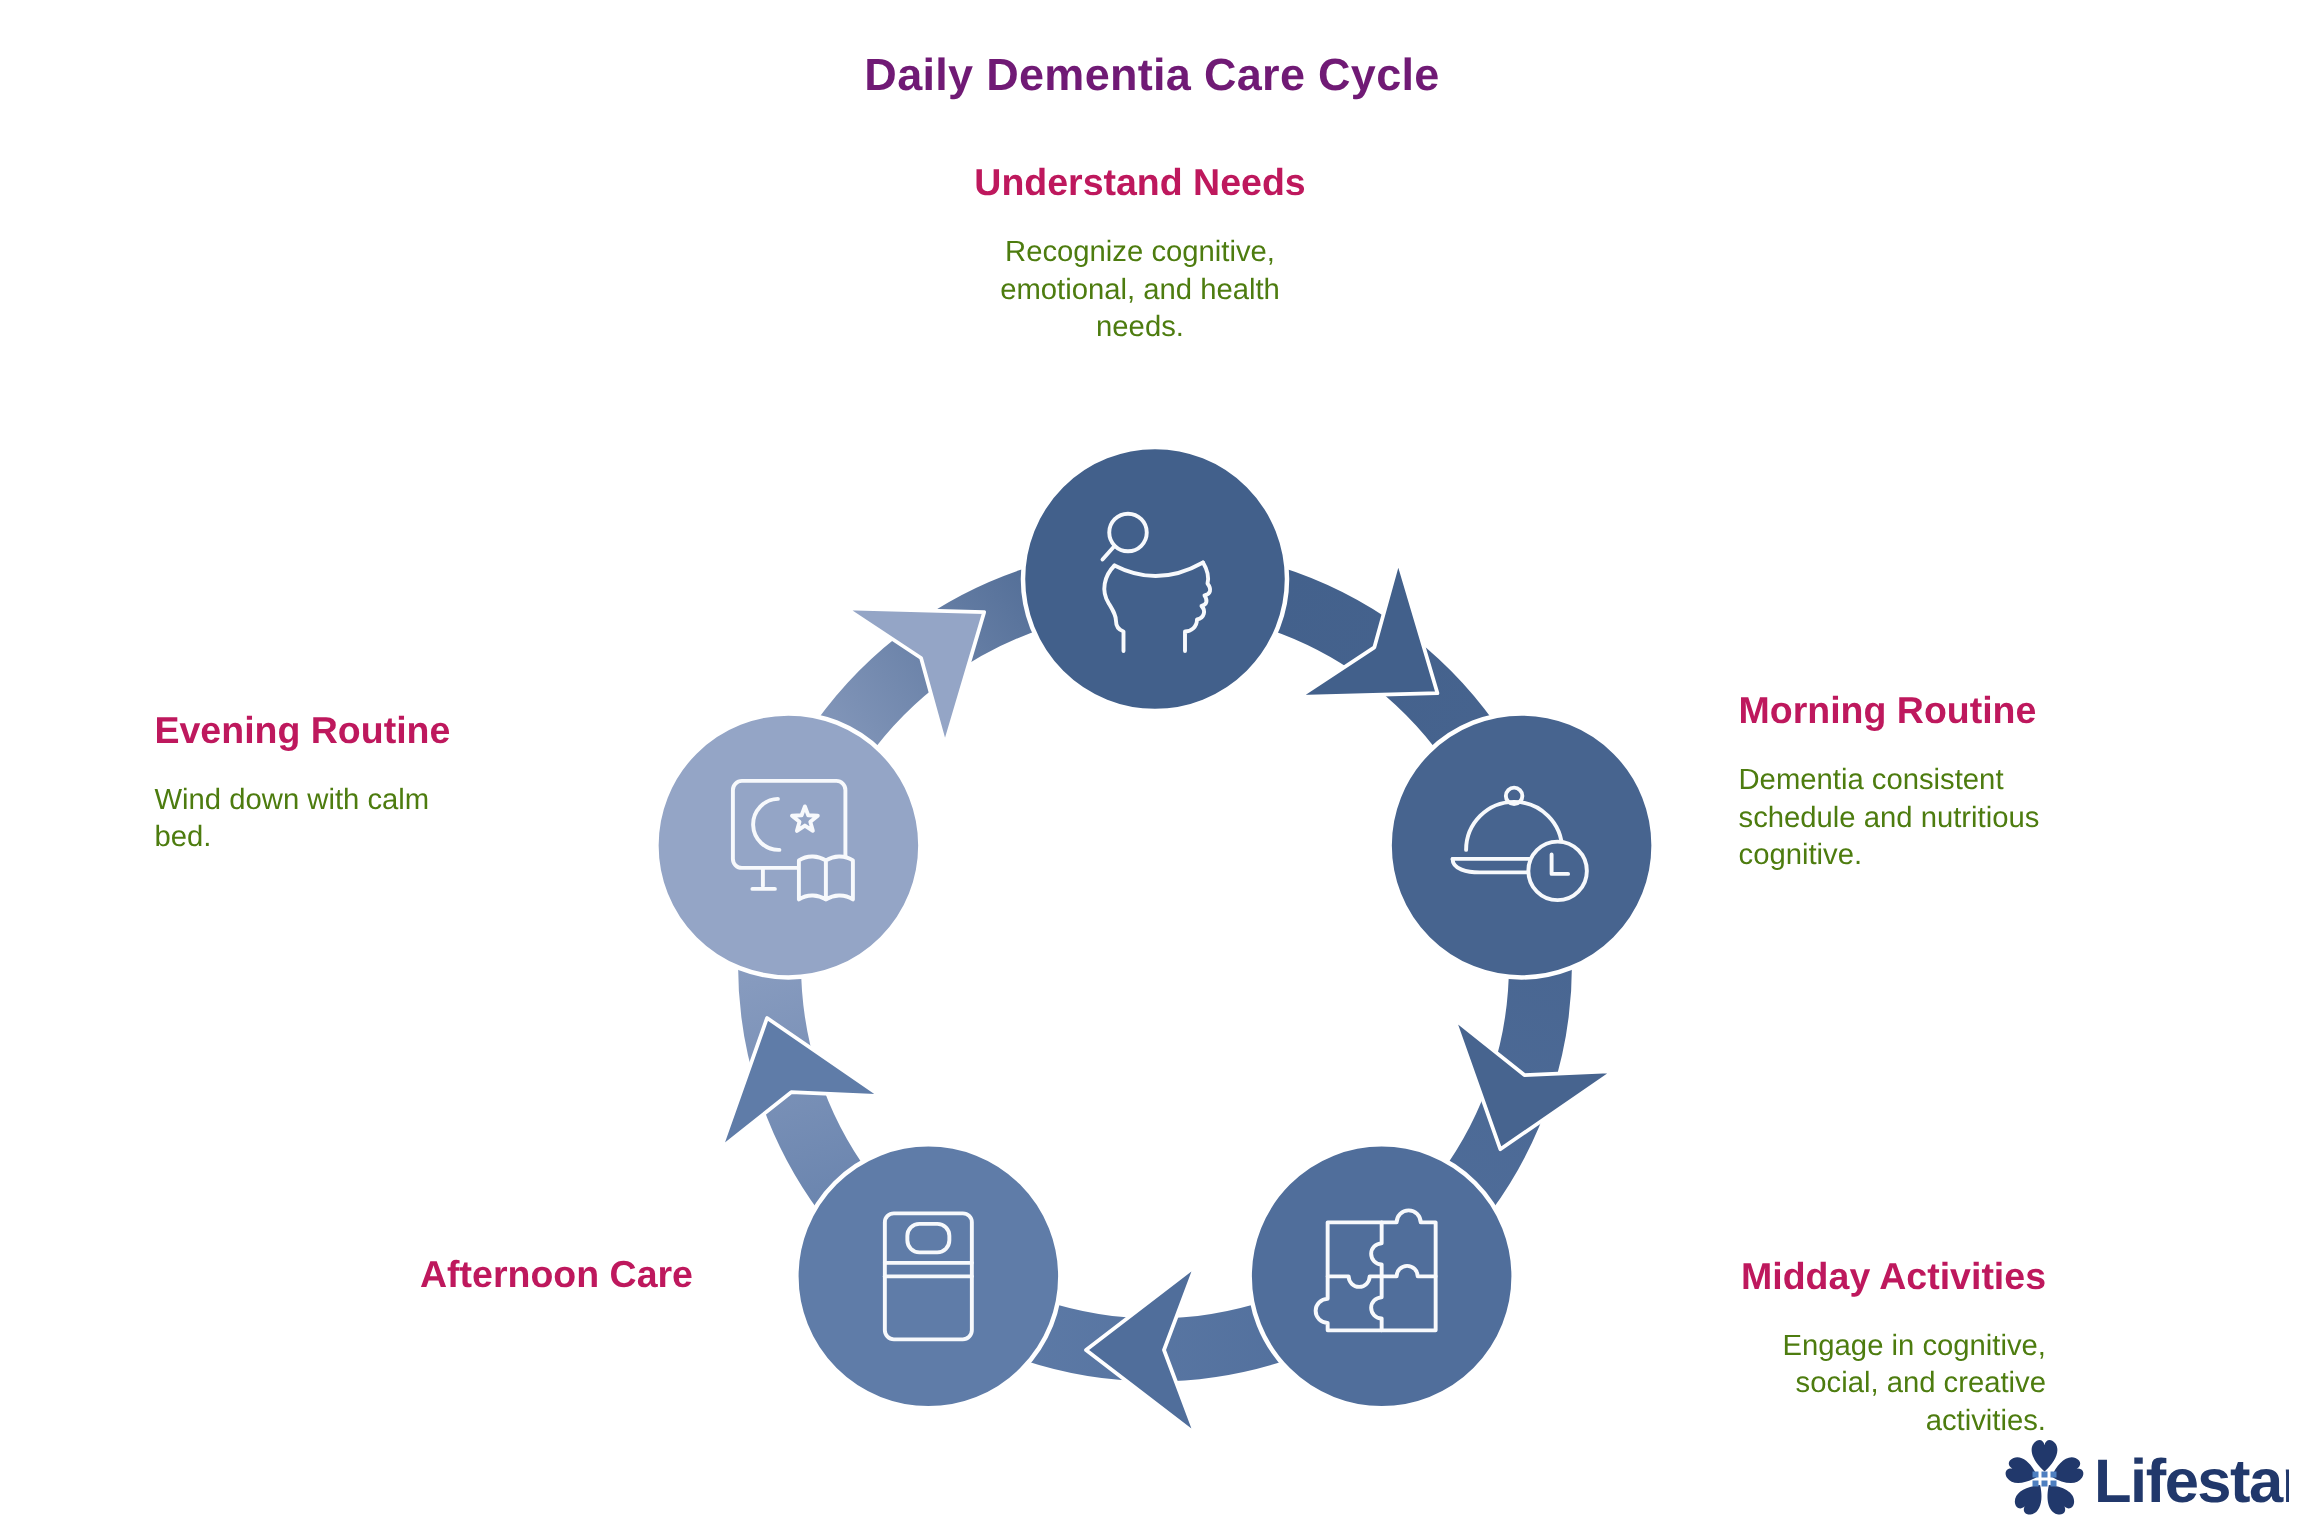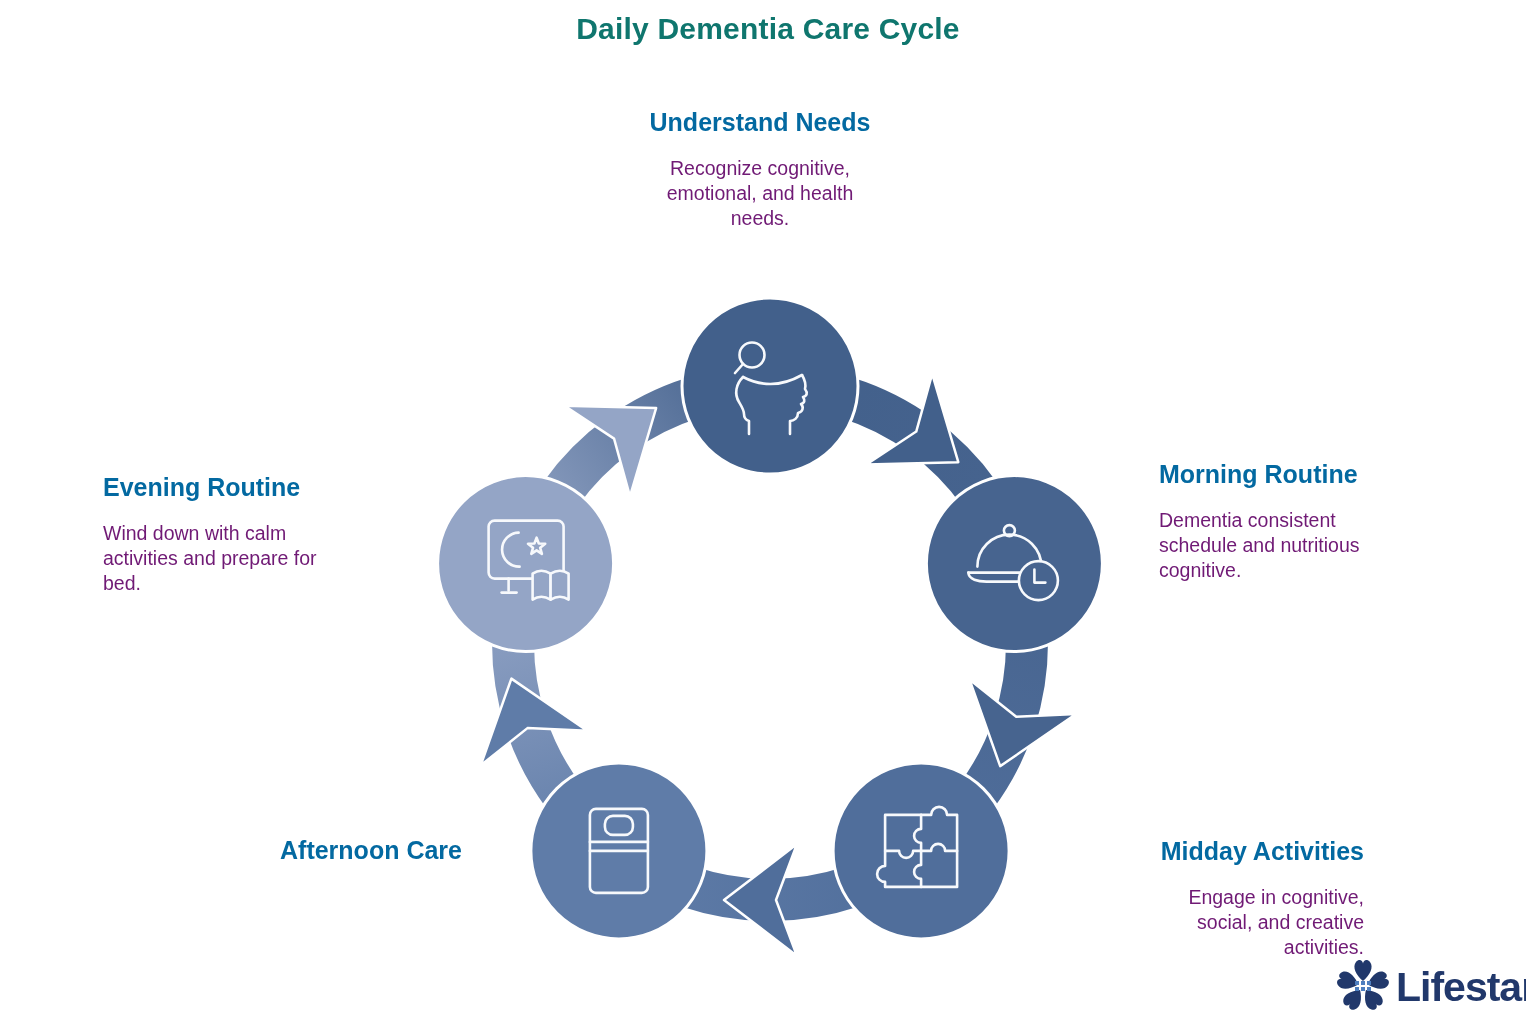--- a/index.html
+++ b/index.html
@@ -1,23 +1,23 @@
 <!DOCTYPE html>
 <html><head>
 <meta charset="utf-8">
 <style>
   html,body{margin:0;padding:0;background:#ffffff;}
   body{width:1536px;height:1024px;position:relative;overflow:hidden;
        font-family:"Liberation Sans", sans-serif;}
   .stage{position:absolute;inset:0;}
-  .title{position:absolute;left:0;top:12px;width:1536px;text-align:center;
-         font-size:30px;font-weight:bold;color:#0f766e;letter-spacing:.2px;}
+  .title{position:absolute;left:0;top:34px;width:1536px;text-align:center;
+         font-size:30px;font-weight:bold;color:#701a75;letter-spacing:.2px;}
   .step-text{position:absolute;}
-  .step-text h2{margin:0;font-size:25px;font-weight:bold;color:#0369a1;}
-  .step-text .desc{margin-top:19px;font-size:19.5px;line-height:25px;color:#701a75;}
+  .step-text h2{margin:0;font-size:25px;font-weight:bold;color:#be185d;}
+  .step-text .desc{margin-top:19px;font-size:19.5px;line-height:25px;color:#4d7c0f;}
   .desc span{display:block;}
   .t-center{text-align:center;}
   .t-left{text-align:left;}
   .t-right{text-align:left;}
   #txt-understand{left:585px;top:108px;width:350px;}
   #txt-morning{left:1159px;top:460px;width:290px;}
   #txt-midday{left:1074px;top:837px;width:290px;text-align:right;}
   #txt-afternoon{left:241px;top:836px;width:260px;}
   #txt-evening{left:103px;top:473px;width:280px;}
   svg{position:absolute;left:0;top:0;}
@@ -163,21 +163,20 @@
   </div>
 
   <div id="txt-afternoon" class="step-text t-center">
     <h2>Afternoon Care</h2>
   </div>
 
   <div id="txt-evening" class="step-text t-right">
     <h2>Evening Routine</h2>
     <div class="desc">
       <span>Wind down with calm</span>
-      <span>activities and prepare for</span>
       <span>bed.</span>
     </div>
   </div>
 
   <div class="logo-box">
     <svg width="200" height="66" viewBox="0 0 200 66">
       <g transform="translate(37,34)">
         <g fill="#21386B">
           <path transform="rotate(0)" d="M 0,-5 C -7,-11 -11,-19 -7,-24 C -4,-27.5 -0.5,-26 0,-22.5 C 0.5,-26 4,-27.5 7,-24 C 11,-19 7,-11 0,-5 Z"></path>
         </g>

